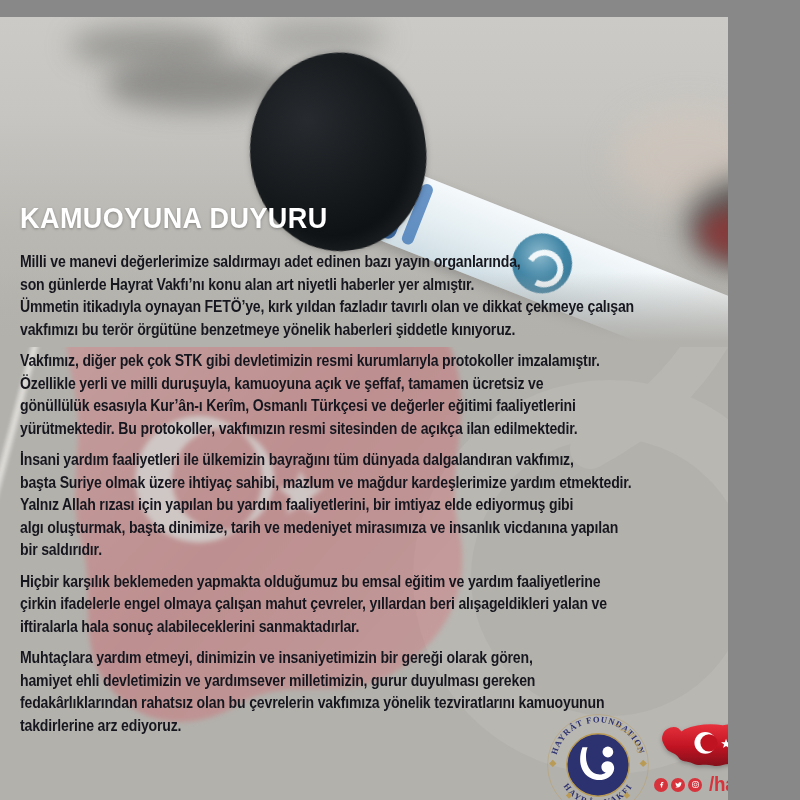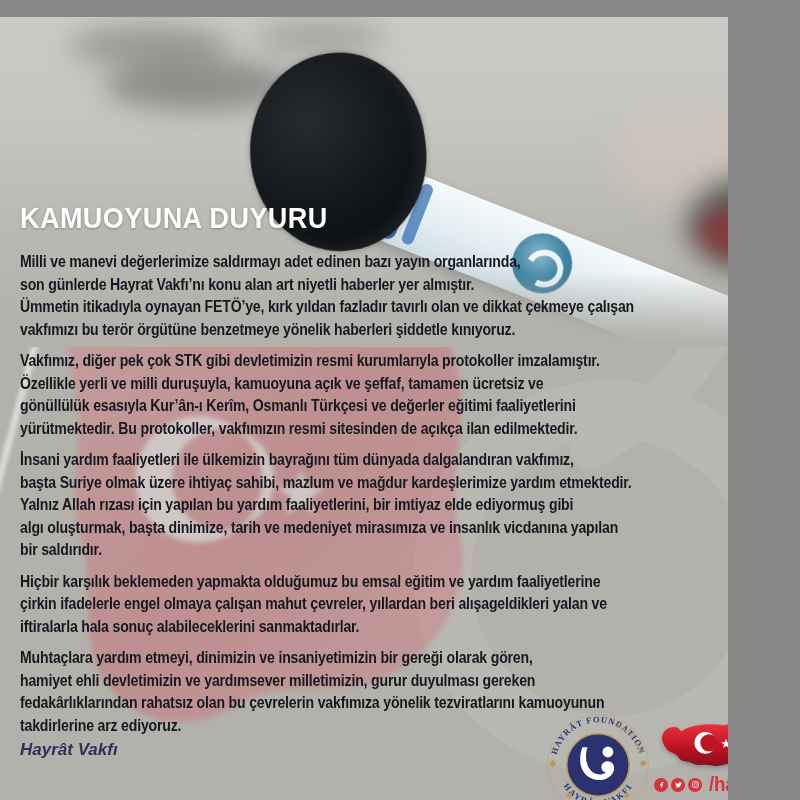--- a/index.html
+++ b/index.html
@@ -169,21 +169,20 @@
     <p class="para">Hiçbir karşılık beklemeden yapmakta olduğumuz bu emsal eğitim ve yardım faaliyetlerine
 çirkin ifadelerle engel olmaya çalışan mahut çevreler, yıllardan beri alışageldikleri yalan ve
 iftiralarla hala sonuç alabileceklerini sanmaktadırlar.</p>
     <p class="para">Muhtaçlara yardım etmeyi, dinimizin ve insaniyetimizin bir gereği olarak gören,
 hamiyet ehli devletimizin ve yardımsever milletimizin, gurur duyulması gereken
 fedakârlıklarından rahatsız olan bu çevrelerin vakfımıza yönelik tezviratlarını kamuoyunun
 takdirlerine arz ediyoruz.</p>
   </div>
 
   <div class="signature">
-    <div>Hayrât Vakfı</div>
   </div>
 
   <svg class="foundation-logo" viewBox="0 0 100 100">
     <defs>
       <path id="arcTop" d="M 9 50 A 41 41 0 0 1 91 50"></path>
       <path id="arcBottom" d="M 11 50 A 39 39 0 0 0 89 50"></path>
       <path id="arcRight" d="M 63 11 A 41 41 0 0 1 90 40"></path>
     </defs>
     <circle cx="50" cy="50" r="48.5" fill="none" stroke="#b99b55" stroke-width=".8" opacity=".5"></circle>
     <text font-family="Liberation Serif, serif" font-size="8.2" font-weight="bold" fill="#2c3170" letter-spacing="1">

